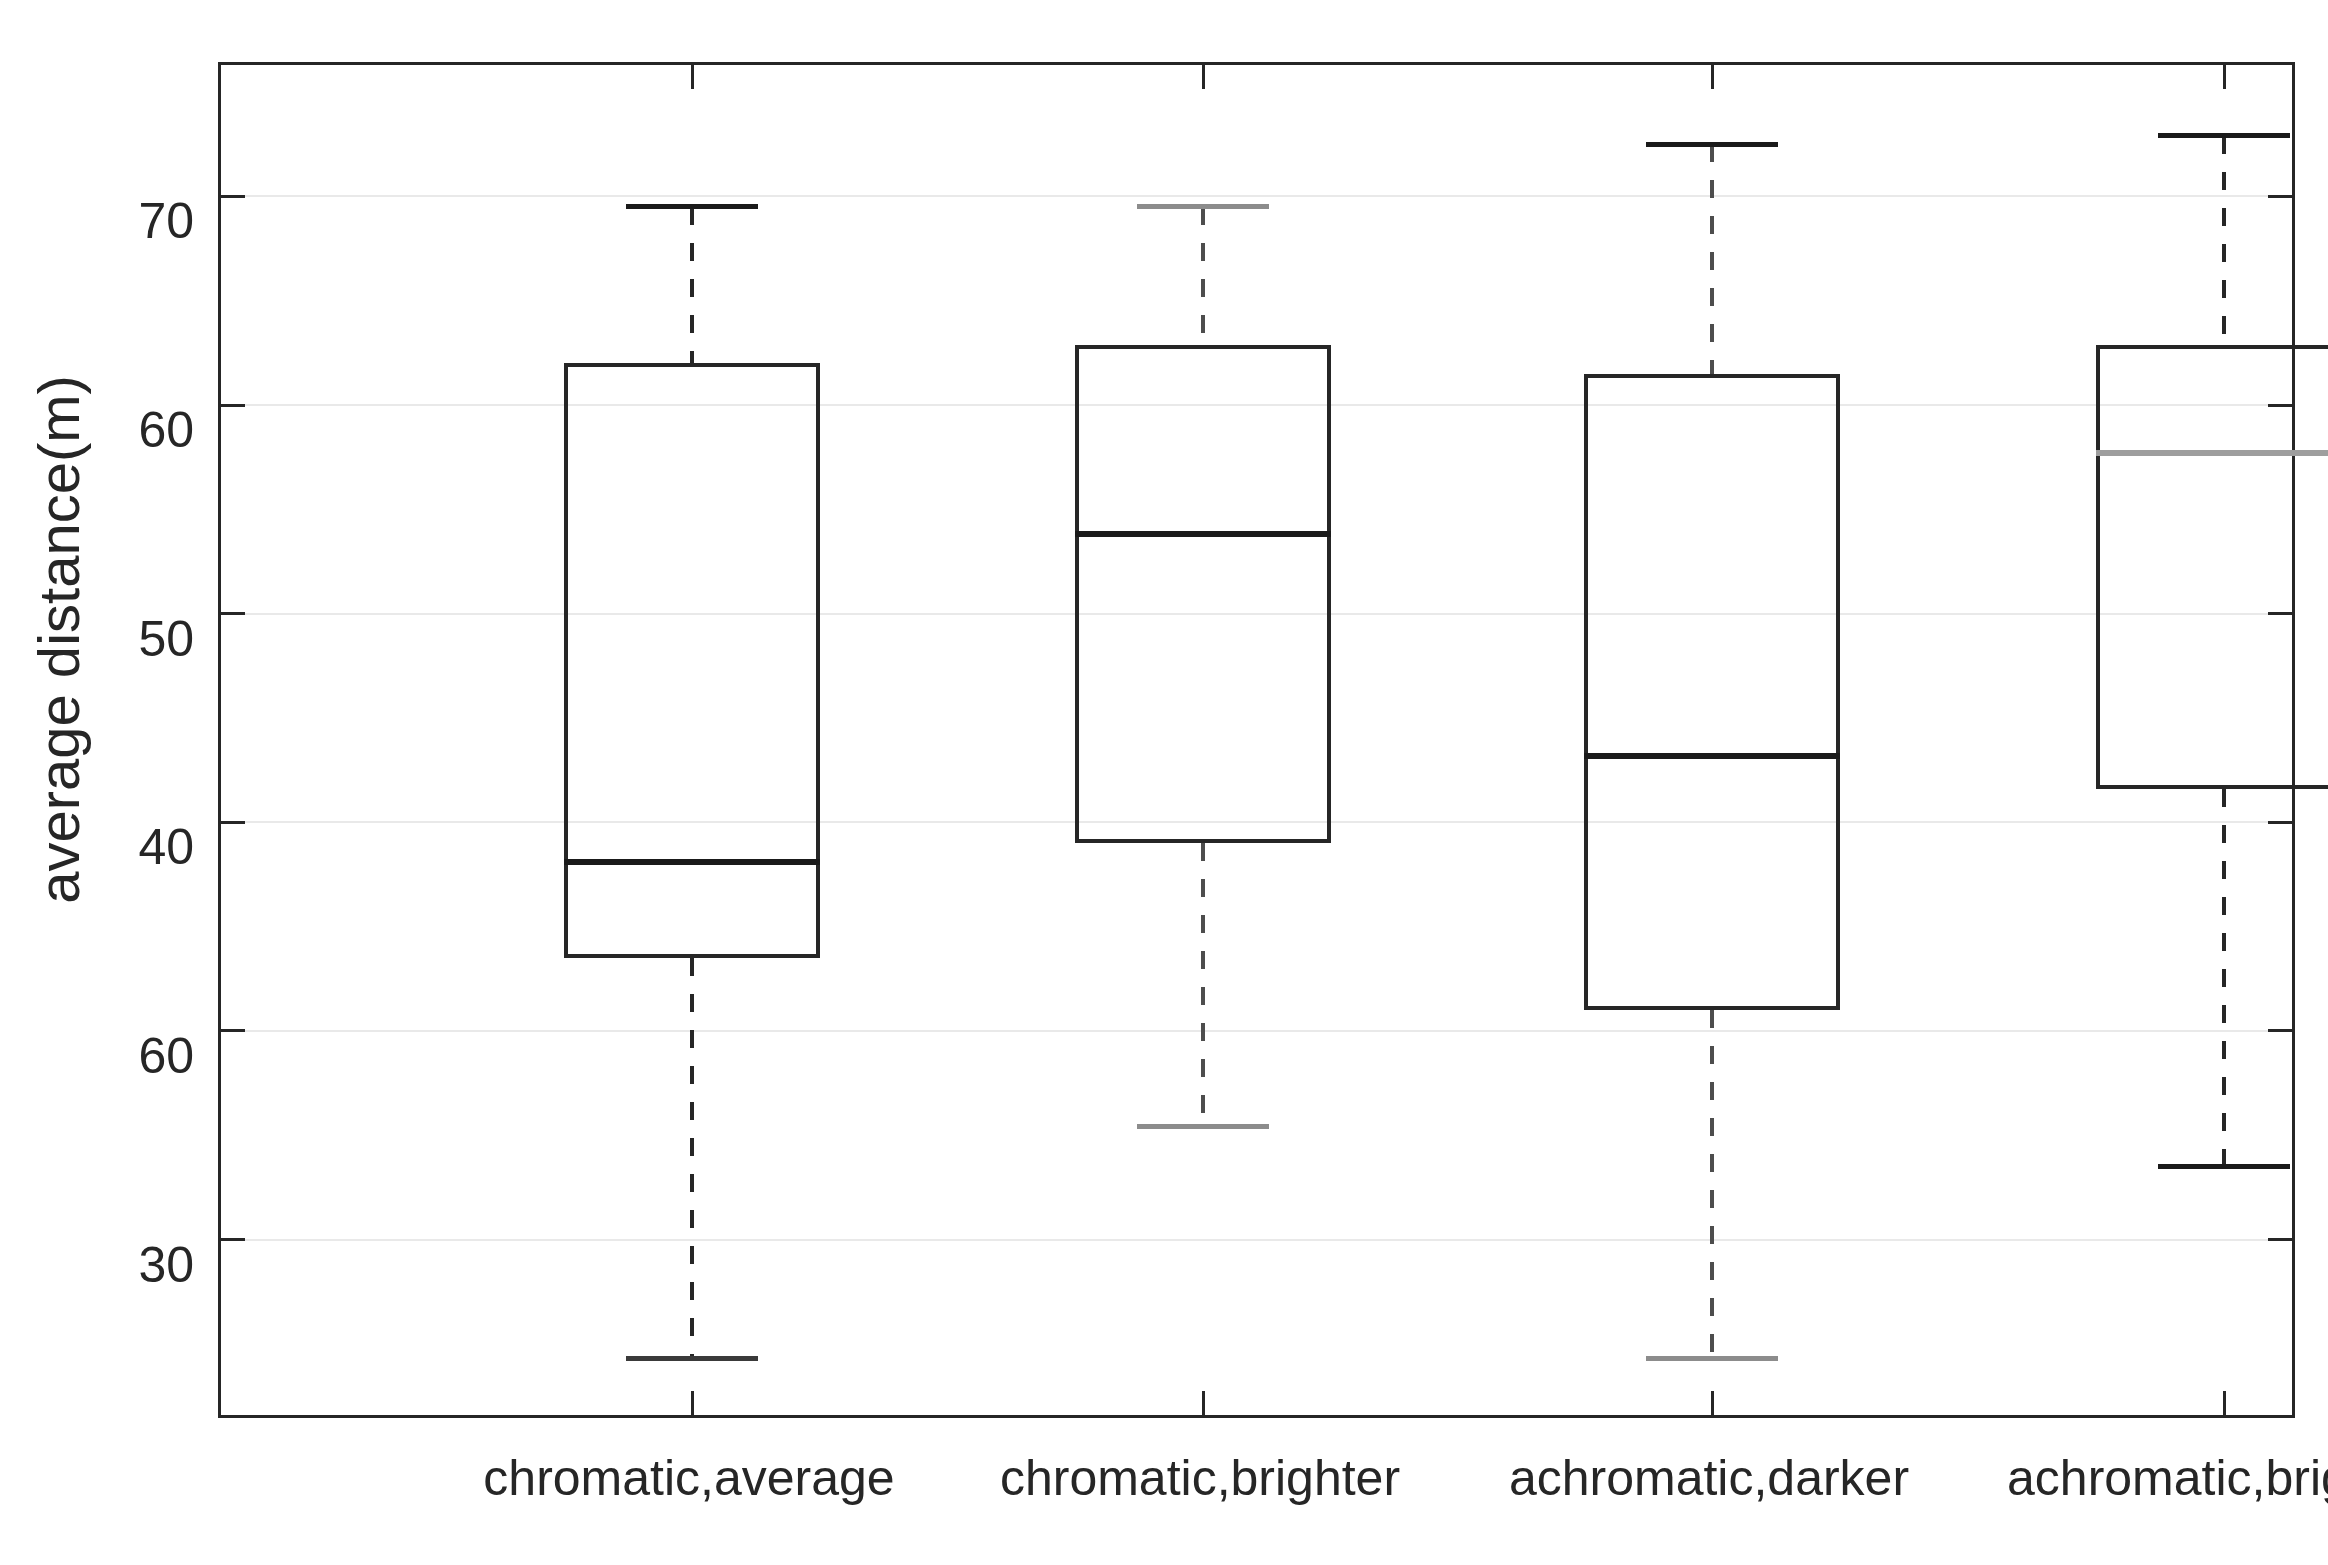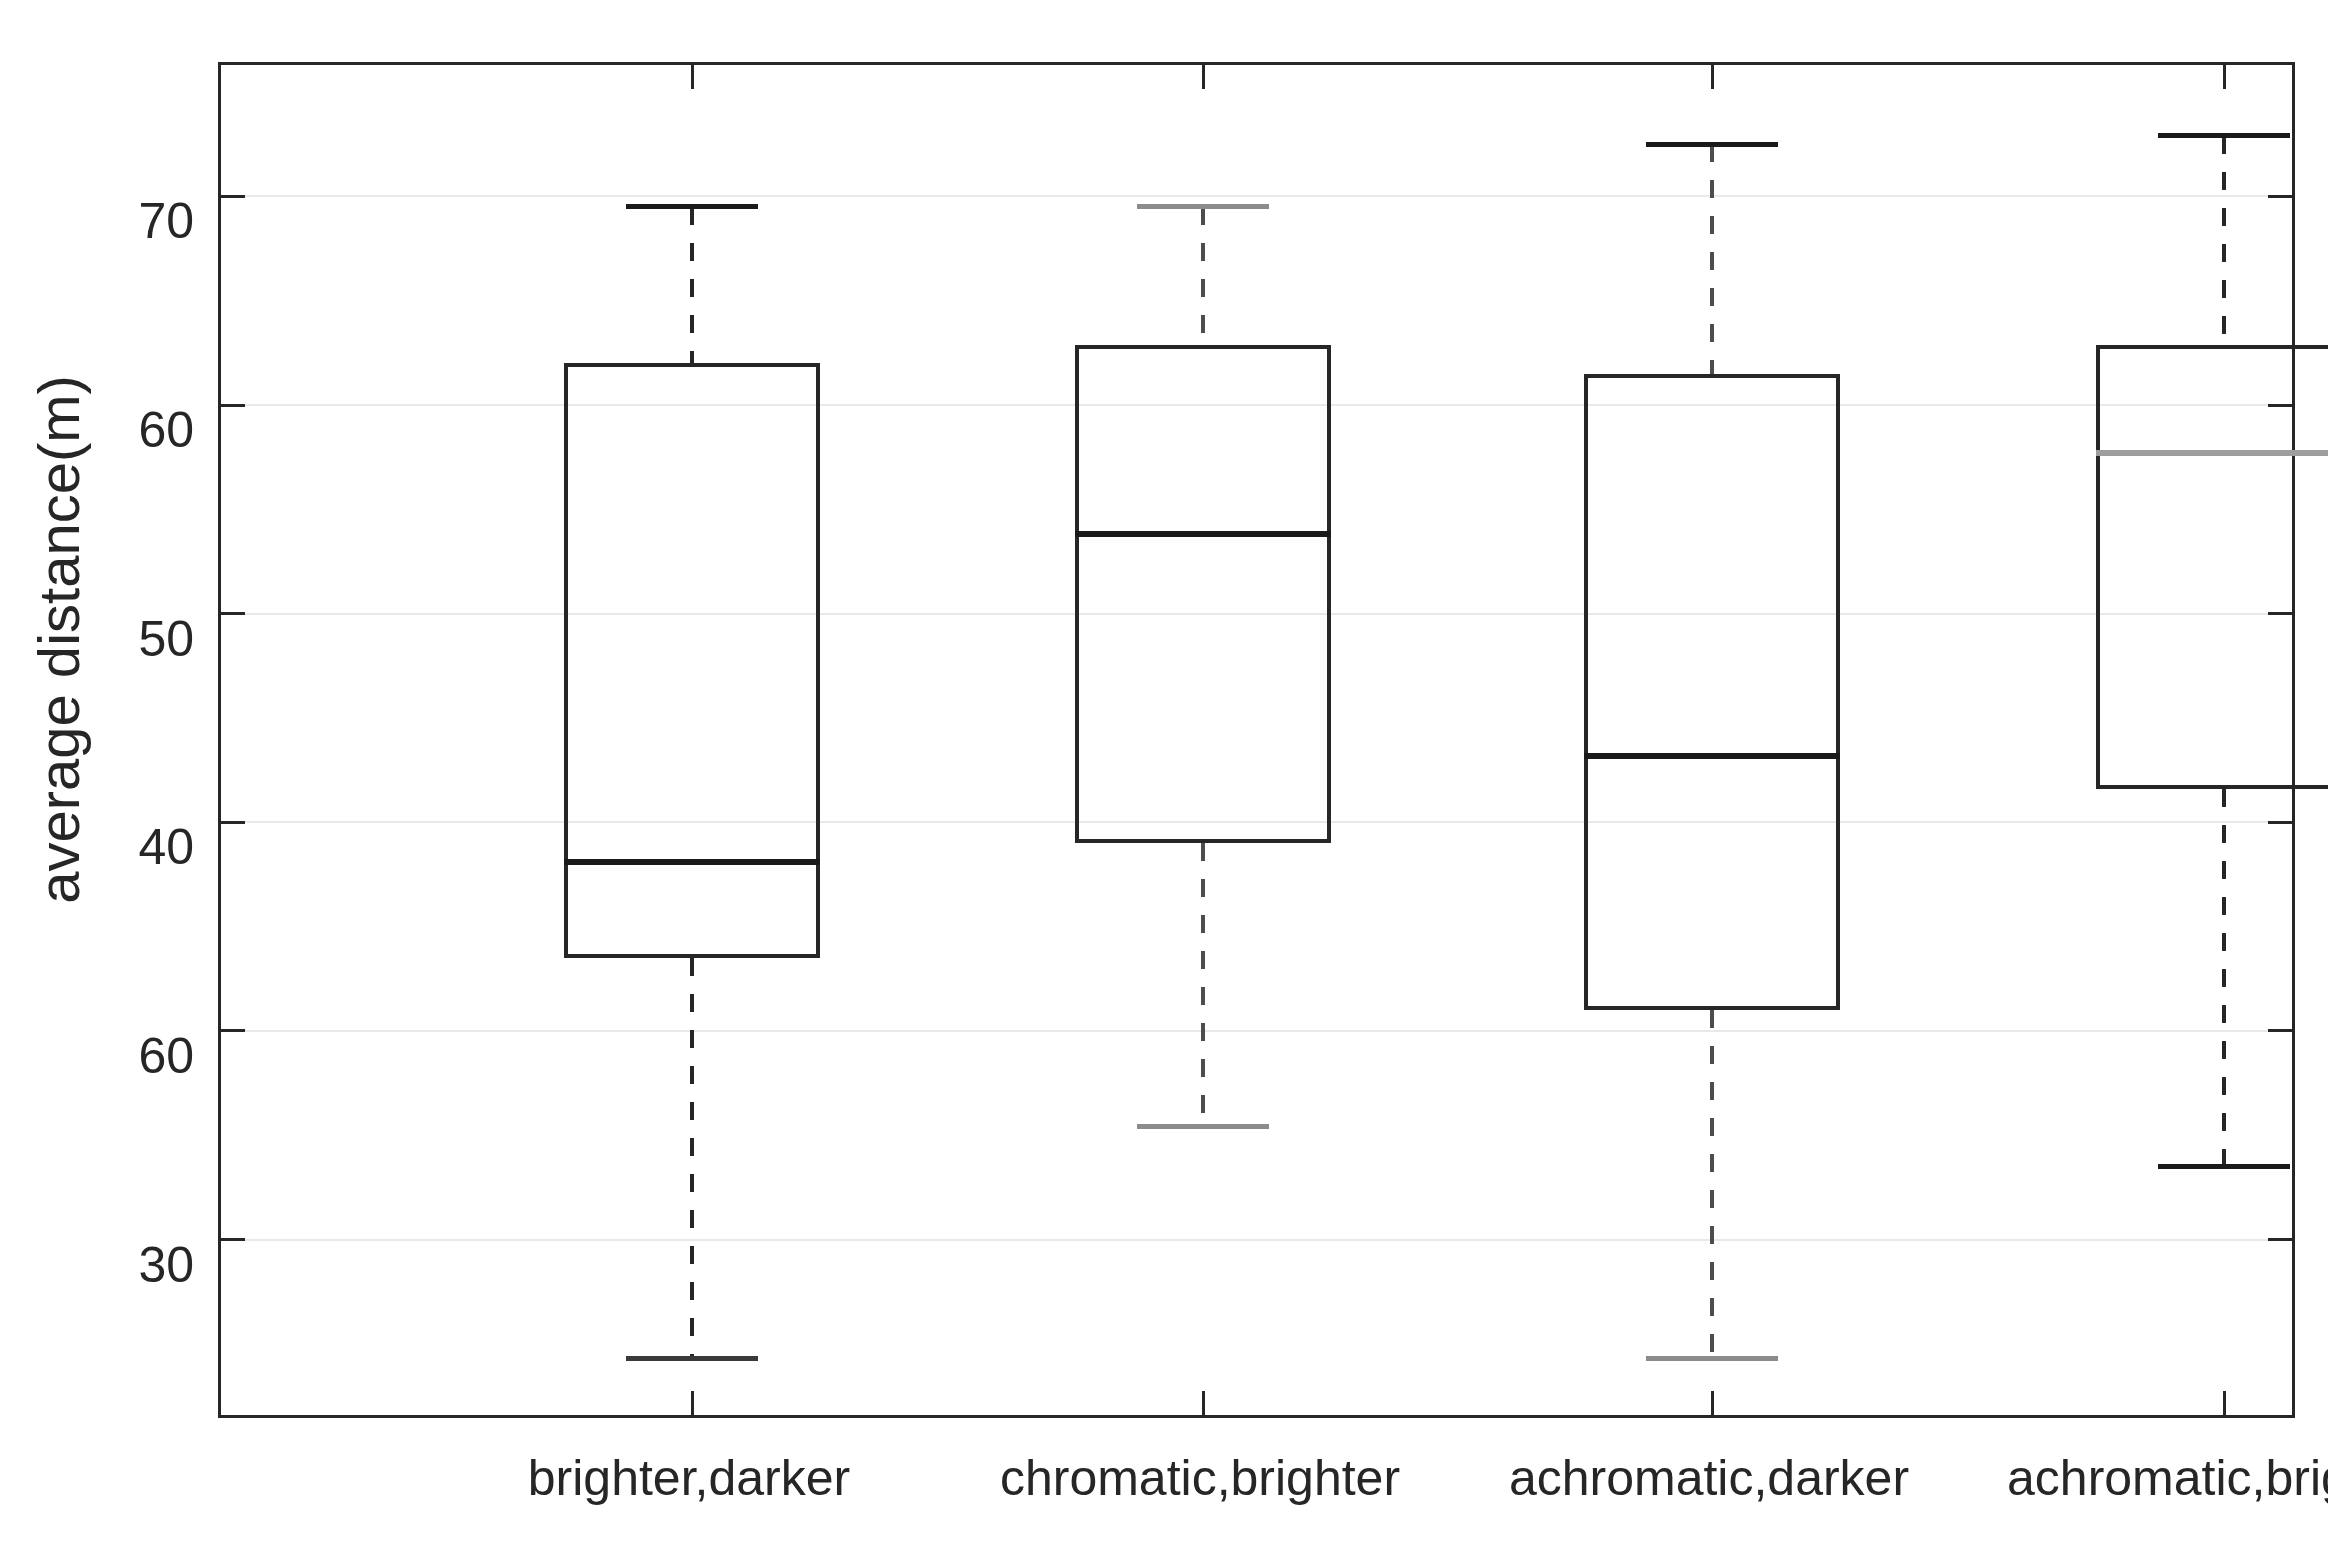--- a/index.html
+++ b/index.html
@@ -117,17 +117,17 @@
       </div>
       <div class="tick" style="left: 2001.5px; bottom: 0px; width: 3px; height: 24px; background: rgb(38, 38, 38);"></div>
       <div class="tick" style="left: 2001.5px; top: 0px; width: 3px; height: 24px; background: rgb(38, 38, 38);"></div>
     </div>
 <div class="ytick-label" style="left: 44px; width: 150px; top: 1211.5px;">30</div>
     <div class="ytick-label" style="left: 44px; width: 150px; top: 1002.89px;">60</div>
     <div class="ytick-label" style="left: 44px; width: 150px; top: 794.274px;">40</div>
     <div class="ytick-label" style="left: 44px; width: 150px; top: 585.658px;">50</div>
     <div class="ytick-label" style="left: 44px; width: 150px; top: 377.043px;">60</div>
     <div class="ytick-label" style="left: 44px; width: 150px; top: 168.428px;">70</div>
-    <div class="xtick-label" style="left: 389px; width: 600px; top: 1450px;">brighter,darker</div>
+    <div class="xtick-label" style="left: 389px; width: 600px; top: 1450px;">chromatic,average</div>
     <div class="xtick-label" style="left: 900px; width: 600px; top: 1450px;">chromatic,brighter</div>
     <div class="xtick-label" style="left: 1409px; width: 600px; top: 1450px;">achromatic,darker</div>
     <div class="xtick-label" style="left: 1921px; width: 600px; top: 1450px;">achromatic,brighter</div>
   </div>
 
 </body></html>

